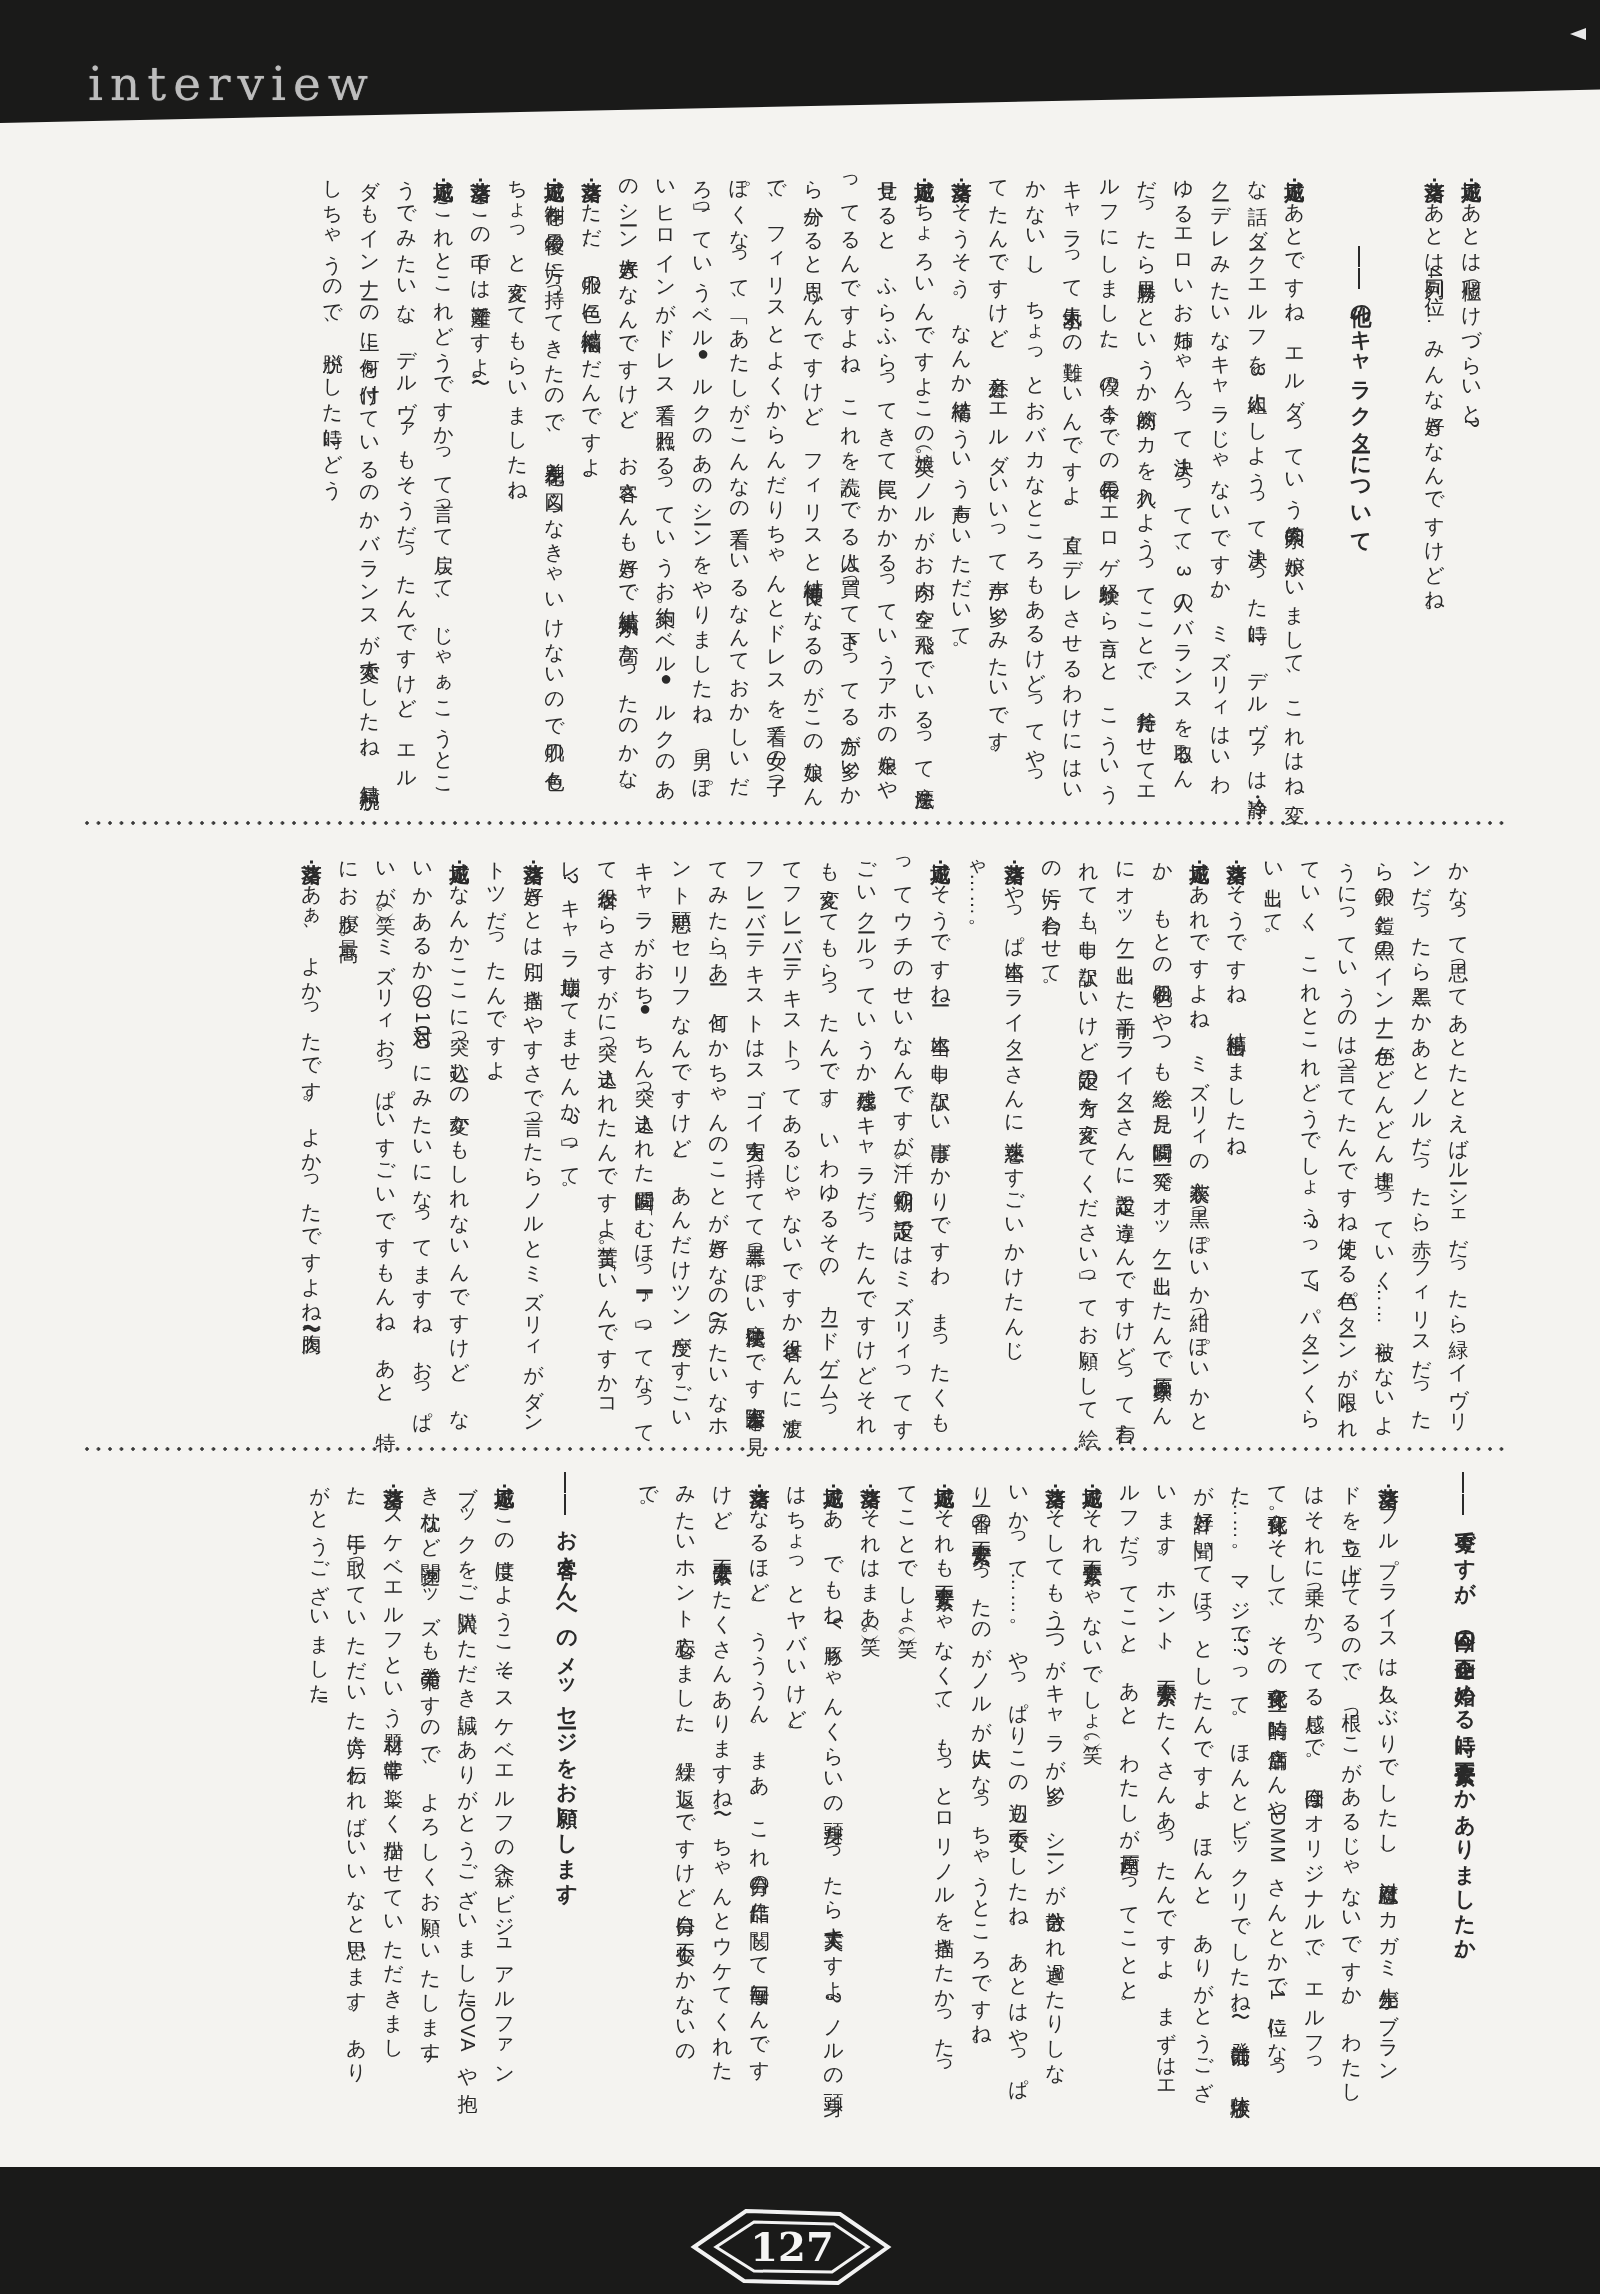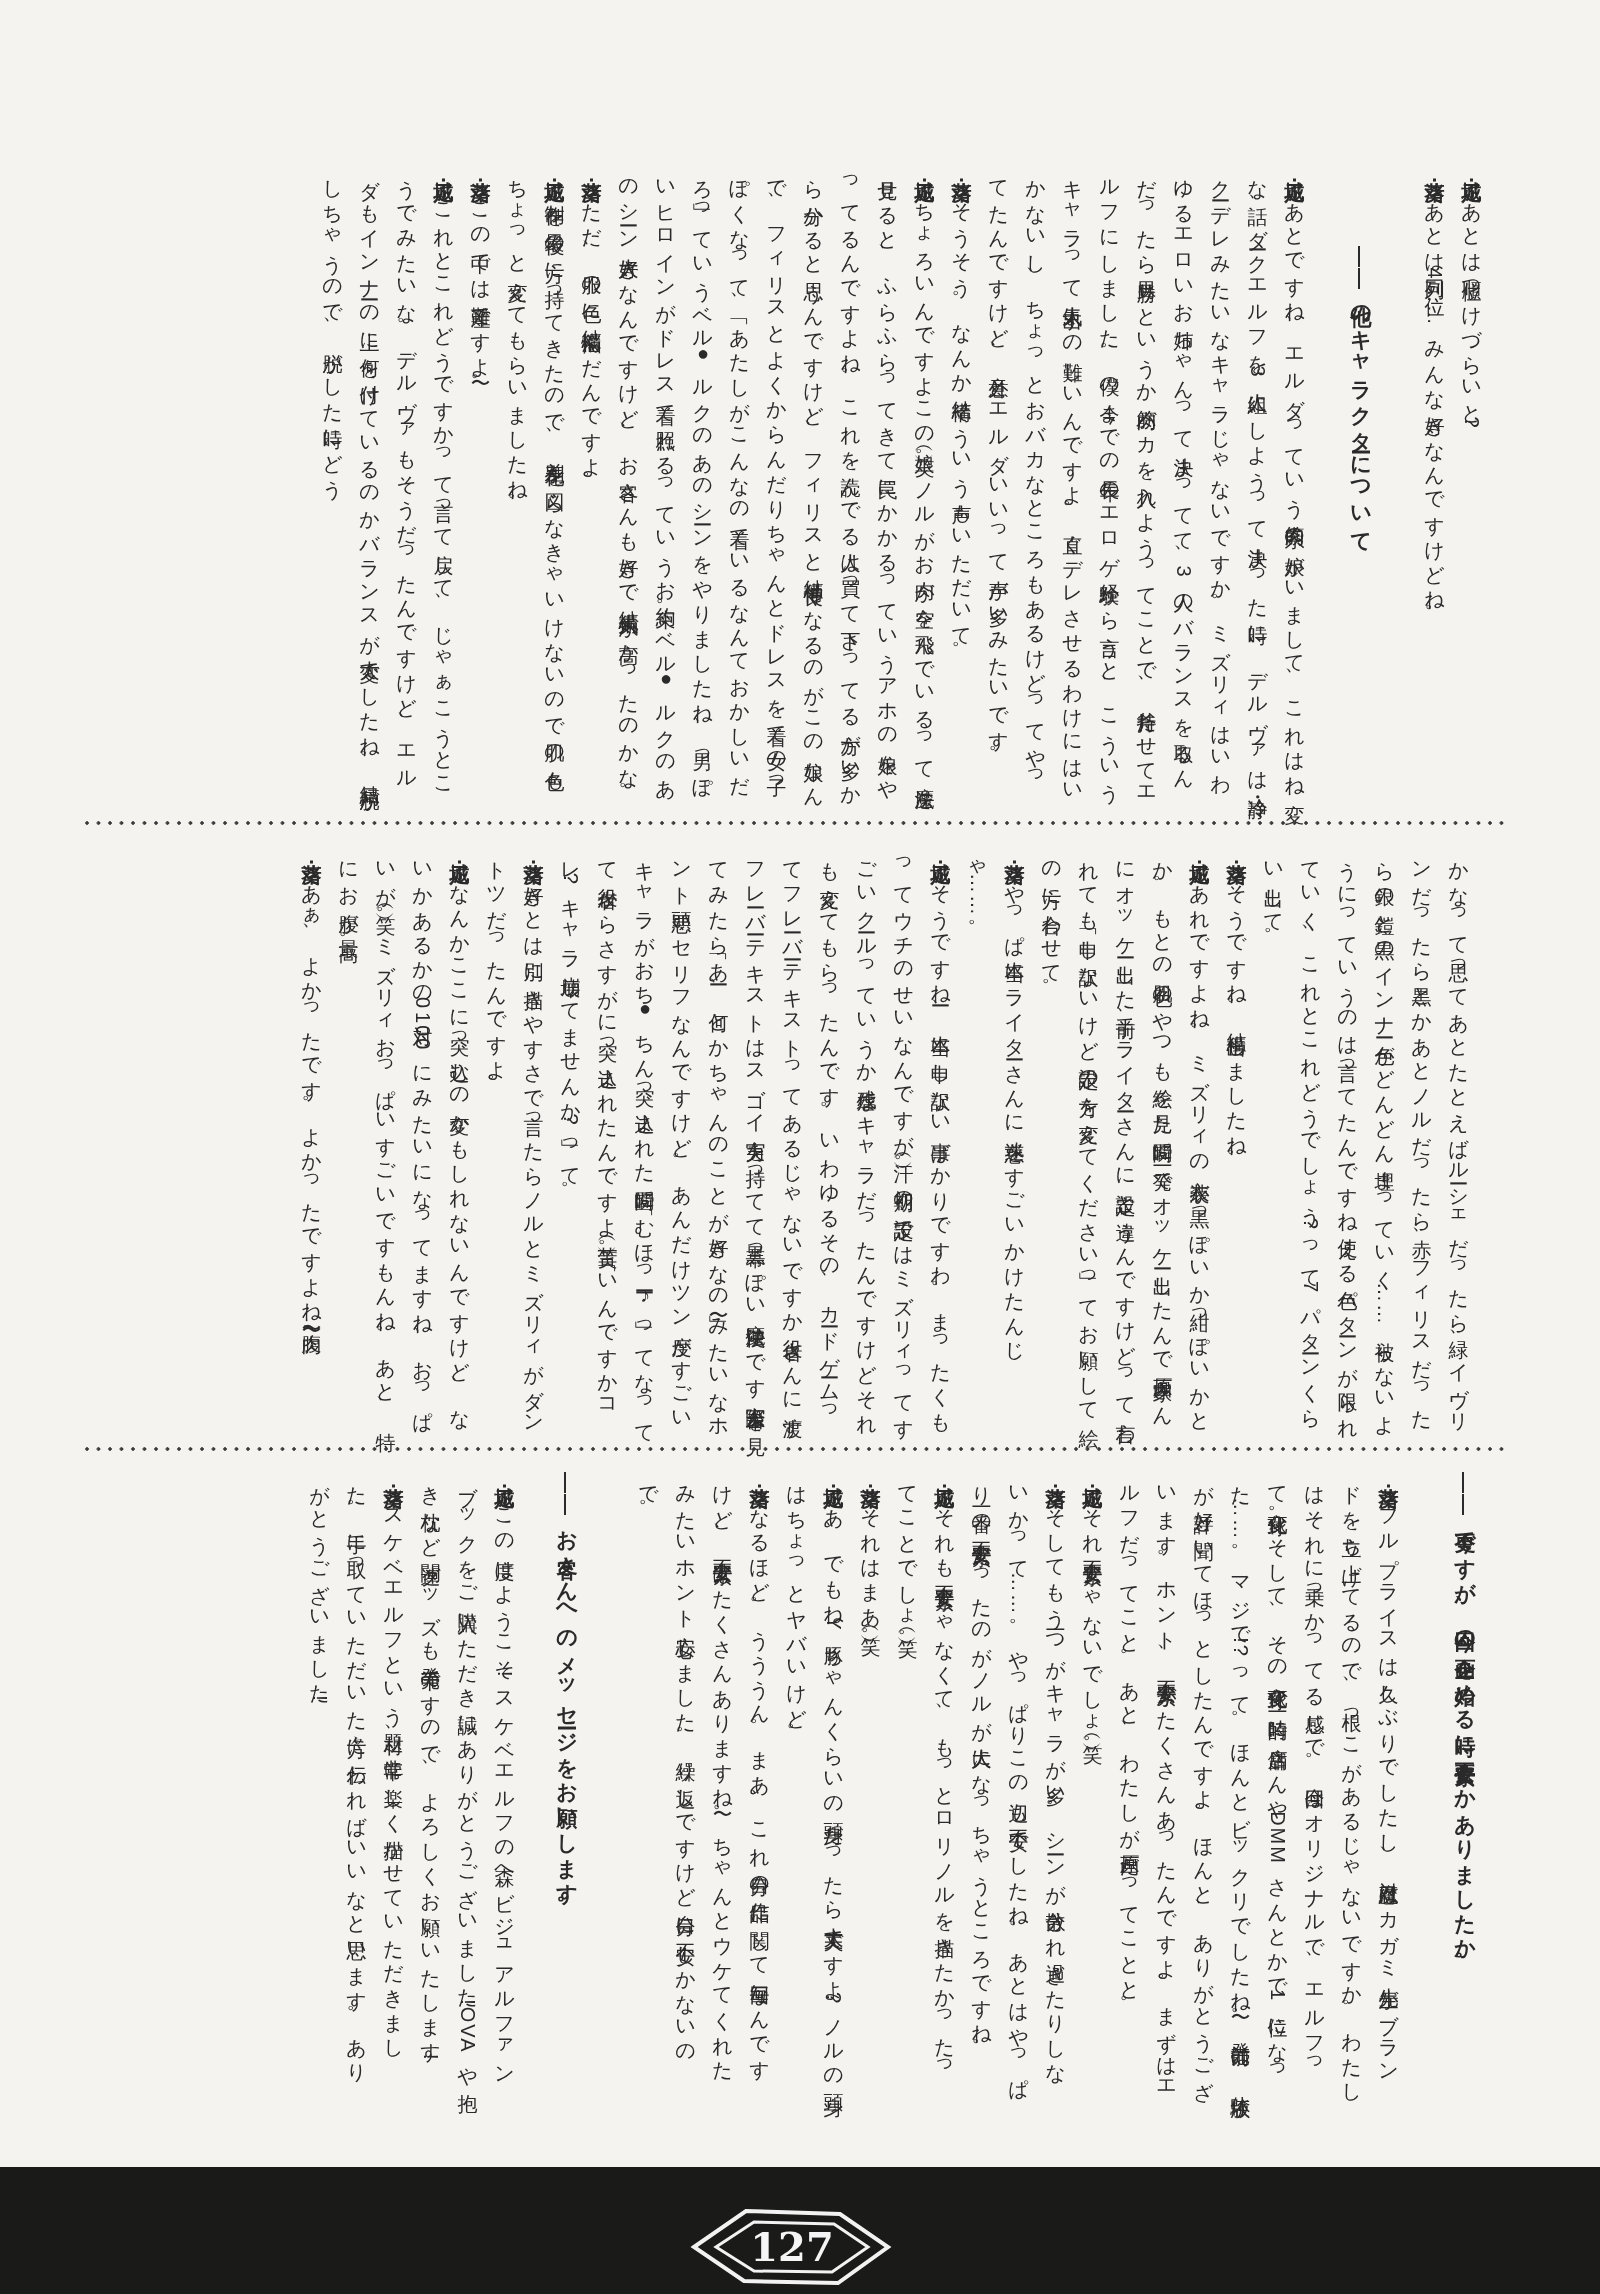--- a/index.html
+++ b/index.html
@@ -64,20 +64,24 @@
   }
   #band1 .qhead{margin-block-start:36px;margin-block-end:30px;padding-inline-start:80px;}
   .qhead.first{margin-block-start:0;margin-block-end:40px;}
   .qhead.second{margin-block-start:44px;margin-block-end:26px;}
 </style>
 </head>
 <body>
 
 <div class="sheet">
 
+  <header class="band-top">
+    <div class="logo">interview</div>
+    <div class="speck"></div>
+  </header>
 
   <main>
 
     <section class="vband" id="band1">
       <p class="turn"><b class="spk">城疋：</b><span>あとは順位つけづらいと?</span></p>
       <p class="turn"><b class="spk">葵渚：</b><span>あとは同列4位……みんな好きなんですけどね。</span></p>
       <h3 class="qhead">――他のキャラクターについて</h3>
       <p class="turn"><b class="spk">城疋：</b><span>あとですね、エルダっていう筋肉系の娘がいまして、これはね変な話、ダークエルフを3人組にしようって決まった時に、デルヴァは冷静・クーデレみたいなキャラじゃないですか。ミズリィはいわゆるエロいお姉ちゃんって決まってて、3人のバランスを取るんだったら男勝りというか筋肉バカを入れようってことで、斧持たせてエルフにしました。僕の今までの長年のエロゲ経験から言うと、こういうキャラって人気出すの難しいんですよ。直ぐデレさせるわけにはいかないし、ちょっとおバカなところもあるけどってやってたんですけど、意外とエルダいいって声が多いみたいです。</span></p>
       <p class="turn"><b class="spk">葵渚：</b><span>そうそう。なんか結構そういう声もいただいて。</span></p>
       <p class="turn"><b class="spk">城疋：</b><span>ちょろいんですよこの娘（笑）。ノルがお肉が空を飛んでいるって魔法を見せると、ふらふらってきて罠にかかるっていうアホの娘をやってるんですよね。これを読んでる人は買って下さってる方が多いから分かると思うんですけど、フィリスと結構仲良くなるのがこの娘なんで、フィリスとよくからんだりちゃんとドレスを着て女の子っぽくなって、「あたしがこんなの着ているなんておかしいだろ」っていうベル●ルクのあのシーンをやりましたね、男っぽいヒロインがドレス着て照れるっていうお約束。ベル●ルクのあのシーン大好きなんですけど、お客さんも好きで結構人気が高かったのかな。</span></p>

